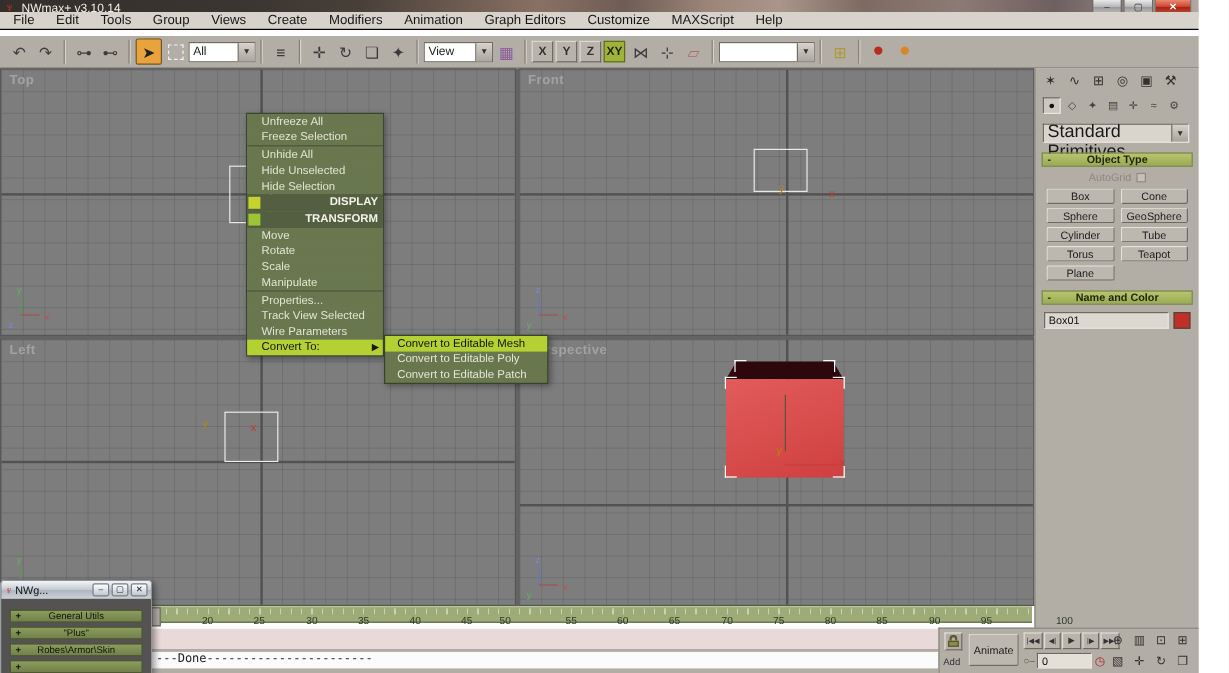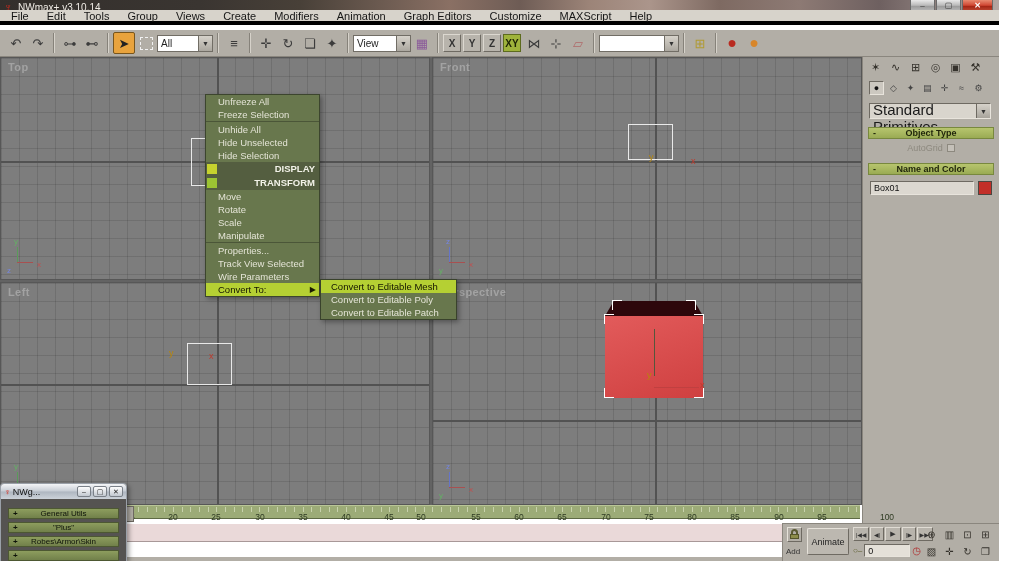--- a/index.html
+++ b/index.html
@@ -11,21 +11,21 @@
   .titlebar { left:0; top:0; width:999px; height:15px;
     background:linear-gradient(90deg,#332f2c 0%,#3a3531 20%,#484038 30%,#6b5a50 38%,#8a7064 45%,#6e5c55 52%,#9c8478 59%,#ab958b 65%,#7e6a62 72%,#8d7a74 80%,#6e6060 88%,#958784 95%,#b3a7a3 100%); }
   .app-icon { left:4px; top:1px; font-size:11px; color:#d42a1e; line-height:13px; }
   .app-title { left:18px; top:1px; font-size:10px; color:#f0ece6; line-height:13px; }
   .winbtn { top:0; height:13px; border:1px solid #6a6a6a; border-top:none; border-radius:0 0 3px 3px;
     background:linear-gradient(#e9e9e9,#b9b9b9 45%,#9a9a9a 50%,#c0c0c0); font-size:8px; color:#333;
     text-align:center; line-height:12px; }
   .winbtn.close { background:linear-gradient(#e88a70,#cf4632 45%,#a32413 50%,#c4503a); color:#fff; font-weight:bold; }
 
   
-  .menubar { left:0; top:10px; width:999px; height:15px; background:#d7d3cb; border-bottom:4px solid #000000;
+  .menubar { left:0; top:10px; width:999px; height:15px; background:#d7d3cb; border-bottom:1px solid #000000;
     display:flex; align-items:center; padding-left:2px; }
   .menu-item { font-size:11px; color:#161616; padding:0 9px; line-height:14px; }
 
   
   .toolbar { left:0; top:30px; width:999px; height:27px; background:#b2aea6; border-bottom:1px solid #8a867e;
     display:flex; align-items:center; padding-left:5px; }
   .tbtn { width:22px; height:22px; display:flex; align-items:center; justify-content:center;
     font-size:13px; color:#3c3c3c; flex:none; }
   .tbtn.pressed { background:#e8a33d; border:1px solid #77551d; border-radius:2px; color:#222; }
   .tsep { width:0; height:20px; border-left:1px solid #86827a; border-right:1px solid #d6d2ca; margin:0 4px; flex:none; }
@@ -370,20 +370,31 @@
       <span class="arrow">▼</span>
     </div>
     <div class="rollhdr">
       <span class="minus">-</span>
       <span>Object Type</span>
     </div>
     <div class="autogrid">
       <span class="lbl">AutoGrid</span>
       <span class="chk"></span>
     </div>
+    <div class="objbtns">
+      <div class="objbtn">Box</div>
+      <div class="objbtn">Cone</div>
+      <div class="objbtn">Sphere</div>
+      <div class="objbtn">GeoSphere</div>
+      <div class="objbtn">Cylinder</div>
+      <div class="objbtn">Tube</div>
+      <div class="objbtn">Torus</div>
+      <div class="objbtn">Teapot</div>
+      <div class="objbtn">Plane</div>
+    </div>
     <div class="rollhdr">
       <span class="minus">-</span>
       <span>Name and Color</span>
     </div>
     <div class="namerow">
       <div class="namefield">Box01</div>
       <div class="swatch" style="background:#c22f28;"></div>
     </div>
   </div>
 
@@ -407,20 +418,23 @@
     <span class="rlabel" style="left:649px;">75</span>
     <span class="rlabel" style="left:692px;">80</span>
     <span class="rlabel" style="left:735px;">85</span>
     <span class="rlabel" style="left:779px;">90</span>
     <span class="rlabel" style="left:822px;">95</span>
     <span class="rlabel" style="left:858px;margin-left:29px;">100</span>
   </div>
   <div class="abs tslider"></div>
 
   <div class="abs trackbar"></div>
+  <div class="abs statusline">
+    <div class="msg">---Done-----------------------</div>
+  </div>
   <div class="abs statusbottom"></div>
 
   <div class="abs ctrl">
     <div class="lockbtn">
       <div class="lock-arc"></div>
       <div class="lock-body"></div>
     </div>
     <span class="addlbl">Add</span>
     <div class="animbtn">Animate</div>
     <span class="pb" style="left:70px;width:16px;">|◀◀</span>

